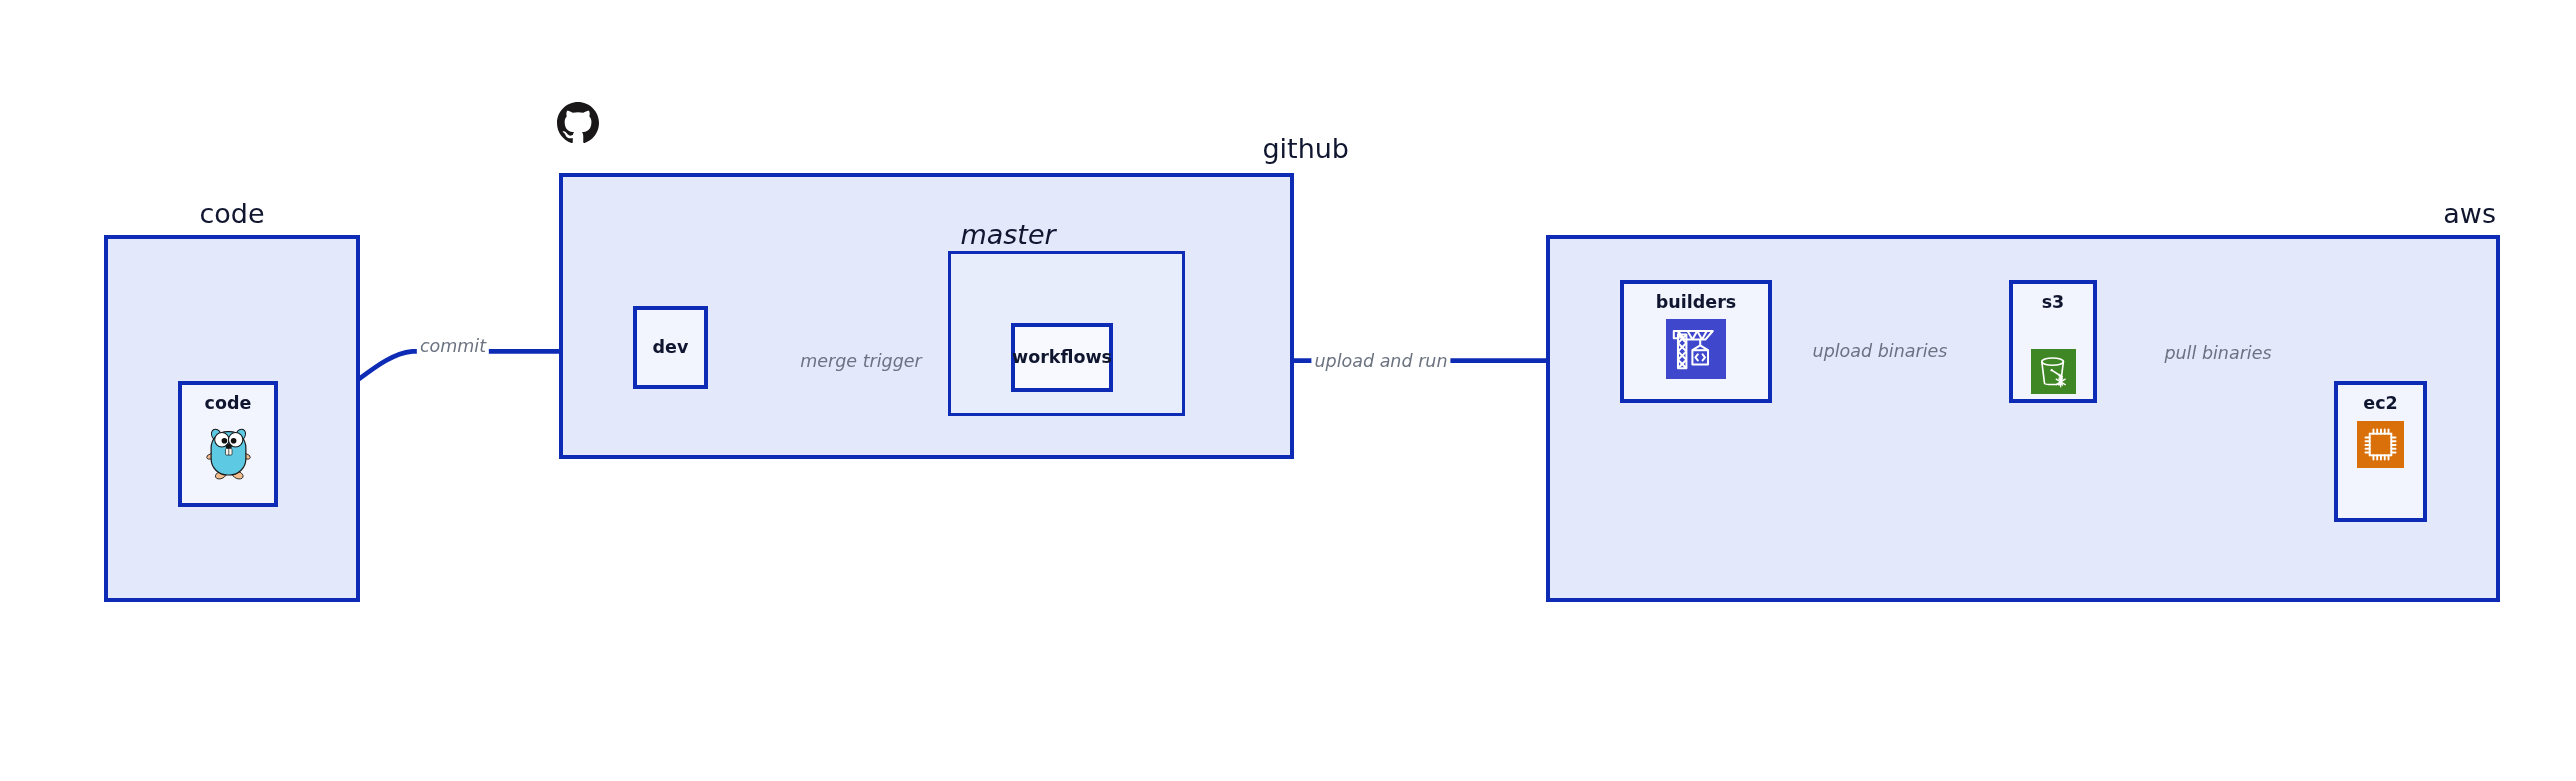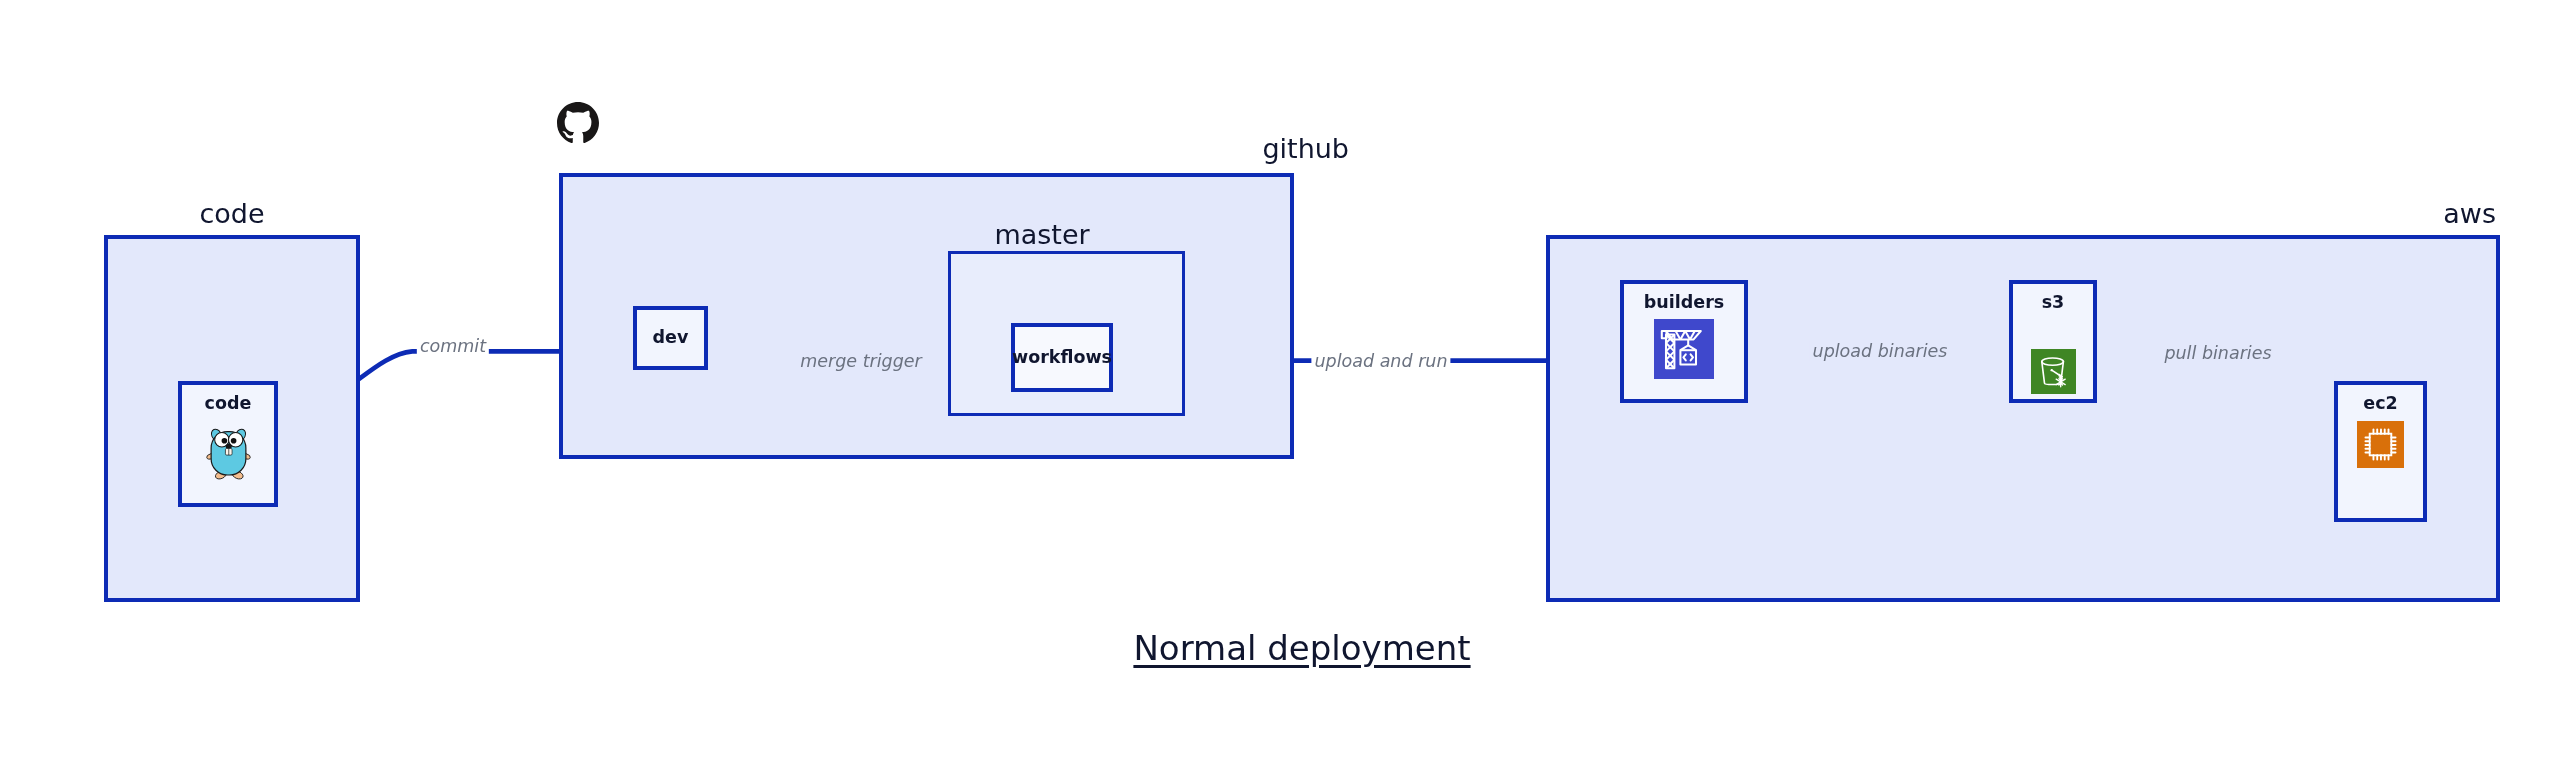--- a/index.html
+++ b/index.html
@@ -104,39 +104,39 @@
                0 3.07-1.87 3.75-3.65 3.95.29.25.54.73.54 1.48 0 1.07-.01 1.93-.01 2.2
                0 .21.15.46.55.38A8.01 8.01 0 0 0 16 8c0-4.42-3.58-8-8-8z"></path>
     </svg>
   </span>
 
   <div class="group-label right" style="left:1349px;top:135px;">github</div>
 
   <div class="group" style="left:559px;top:173px;width:735px;height:286px;">
   </div>
 
-  <div class="group-label center" style="left:1042px;top:221px;">master</div>
+  <div class="group-label center" style="left:1008px;top:221px;font-style:italic;">master</div>
 
   <div class="group sub" style="left:948px;top:251px;width:237px;height:165px;">
   </div>
 
-  <div class="node" style="left:633px;top:306px;width:75px;height:64px;justify-content:center;">
+  <div class="node" style="left:633px;top:306px;width:75px;height:83px;justify-content:center;">
     <div class="node-label">dev</div>
   </div>
 
   <div class="node" style="left:1011px;top:323px;width:102px;height:69px;justify-content:center;background:#f7f9fe;">
     <div class="node-label">workflows</div>
   </div>
 
   <div class="group-label right" style="left:2496px;top:200px;">aws</div>
 
   <div class="group" style="left:1546px;top:235px;width:954px;height:367px;">
   </div>
 
-  <div class="node" style="left:1620px;top:280px;width:128px;height:123px;padding-top:10.3px;">
+  <div class="node" style="left:1620px;top:280px;width:152px;height:123px;padding-top:10.3px;">
     <div class="node-label">builders</div>
     <span class="node-icon" style="margin-top:7.2px;">
       <svg width="60" height="60" viewBox="0 0 100 100">
         <rect x="0" y="0" width="100" height="100" fill="#3f48cc"></rect>
         <g fill="none" stroke="#ffffff" stroke-width="3.4" stroke-linejoin="round">
 
           <rect x="20" y="26" width="14" height="56"></rect>
           <line x1="20" y1="26" x2="34" y2="40"></line>
             <line x1="34" y1="26" x2="20" y2="40"></line>
           <line x1="20" y1="40" x2="34" y2="54"></line>
@@ -234,16 +234,15 @@
   <div class="edge-label" style="left:453px;top:346px;">commit</div>
 
   <div class="edge-label onblue" style="left:861px;top:361px;">merge trigger</div>
 
   <div class="edge-label" style="left:1381px;top:361px;">upload and run</div>
 
   <div class="edge-label onblue" style="left:1880px;top:351px;text-align:right;">upload binaries</div>
 
   <div class="edge-label onblue" style="left:2218px;top:353px;">pull binaries</div>
 
-  <div id="diagram-title" style="top:628px;">Normal deployment</div>
 
 </div>
 
 
 </body></html>

